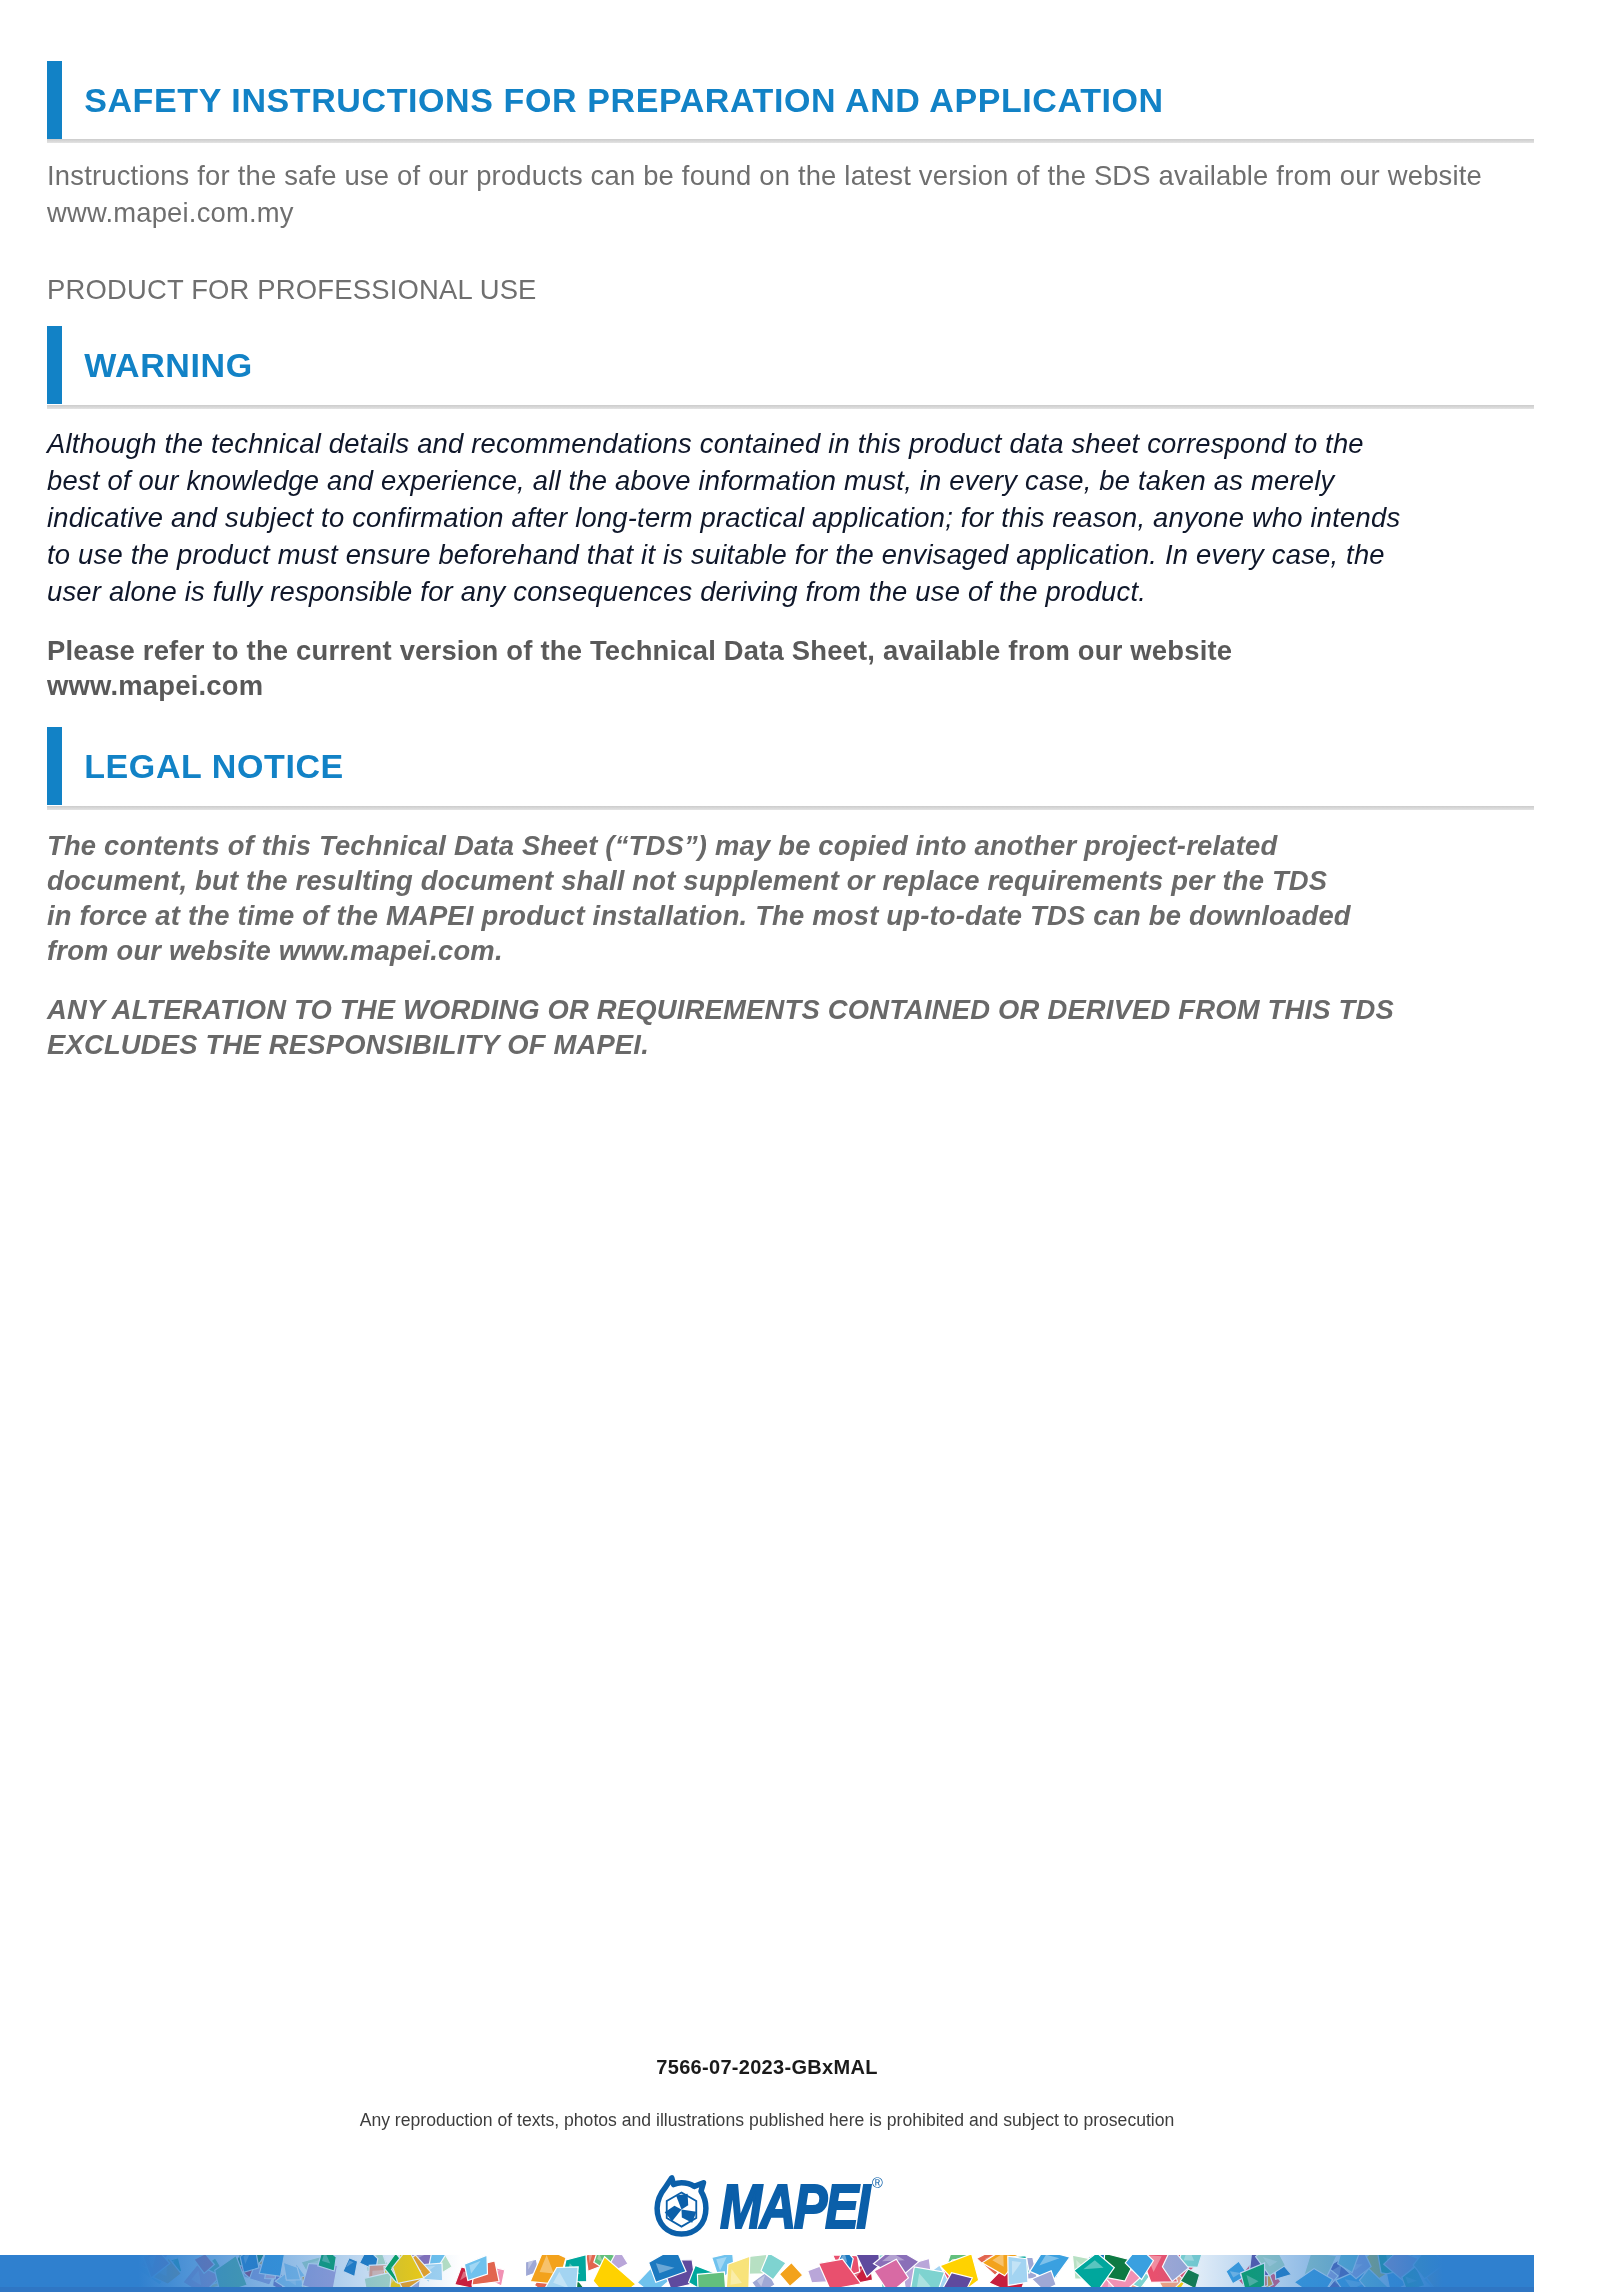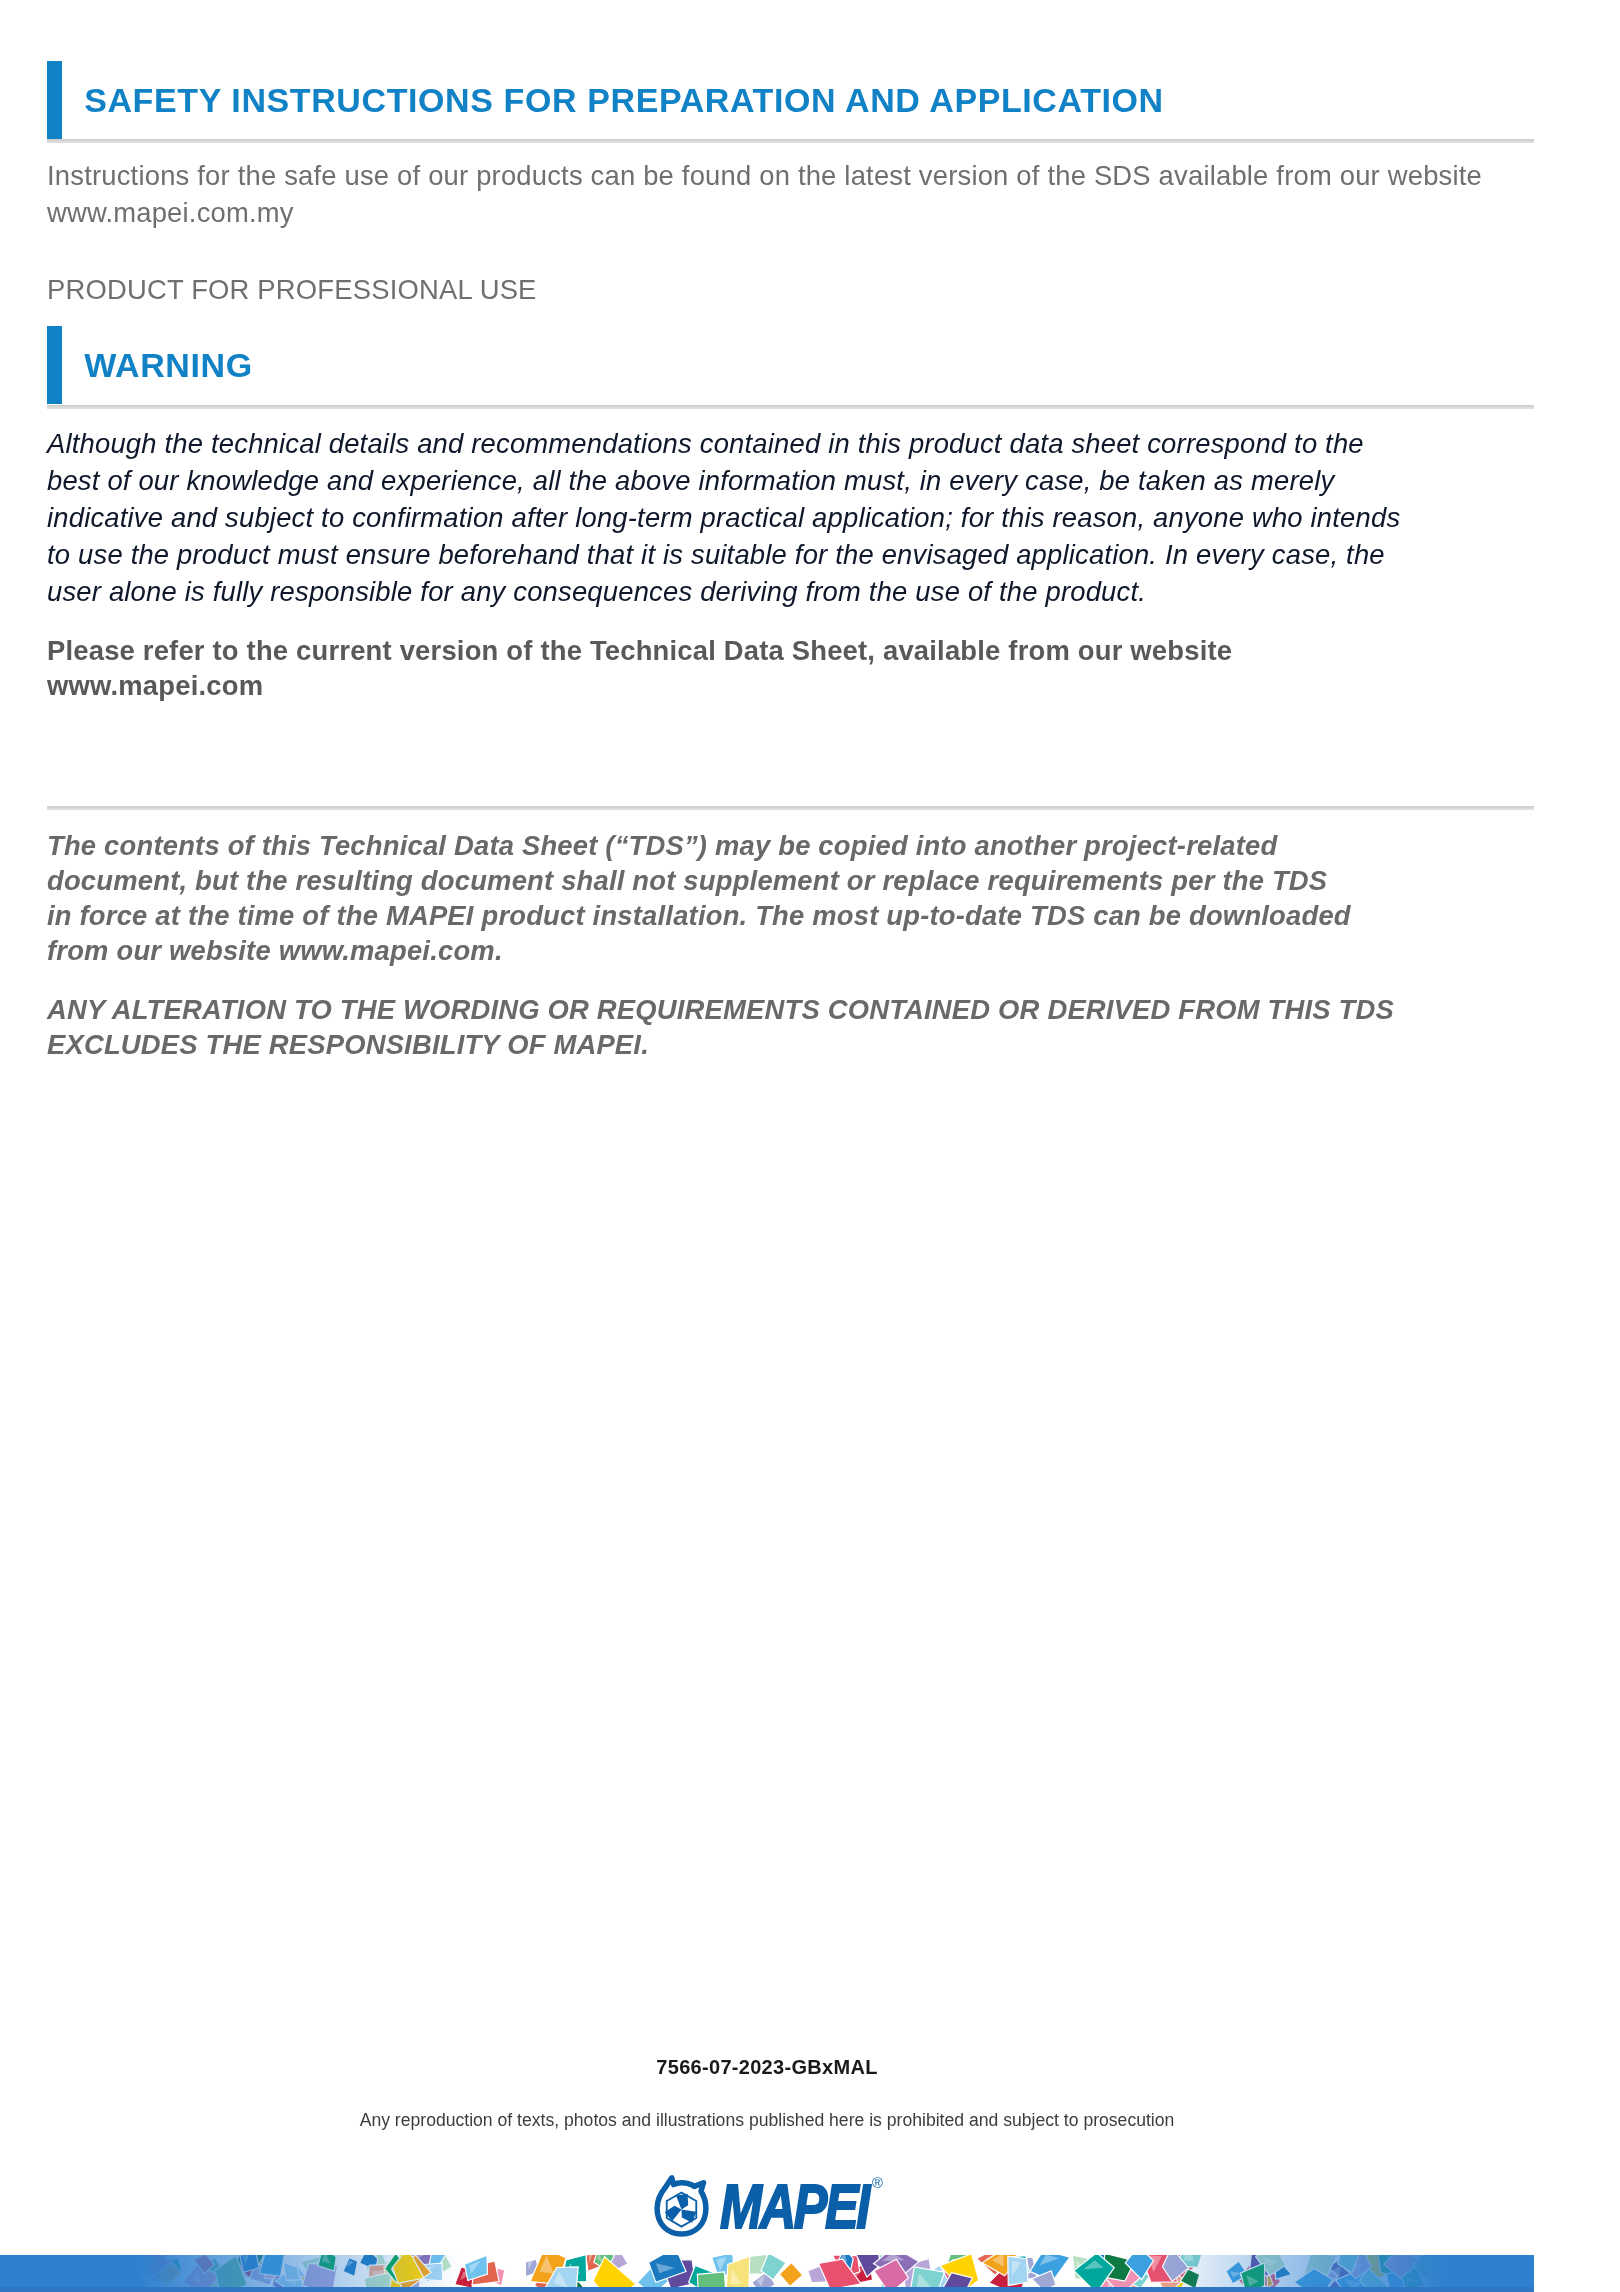--- a/index.html
+++ b/index.html
@@ -68,20 +68,24 @@
 
   <div class="sec sec2">
     <div class="bar"></div>
     <h1>WARNING</h1>
   </div>
   <div class="rule rule2"></div>
 
   <div class="txt p-warn">Although the technical details and recommendations contained in this product data sheet correspond to the best of our knowledge and experience, all the above information must, in every case, be taken as merely indicative and subject to confirmation after long-term practical application; for this reason, anyone who intends to use the product must ensure beforehand that it is suitable for the envisaged application. In every case, the user alone is fully responsible for any consequences deriving from the use of the product.</div>
   <div class="txt p-refer">Please refer to the current version of the Technical Data Sheet, available from our website www.mapei.com</div>
 
+  <div class="sec sec3">
+    <div class="bar"></div>
+    <h1>LEGAL NOTICE</h1>
+  </div>
   <div class="rule rule3"></div>
 
   <div class="txt p-alter">ANY ALTERATION TO THE WORDING OR REQUIREMENTS CONTAINED OR DERIVED FROM THIS TDS EXCLUDES THE RESPONSIBILITY OF MAPEI.</div>
   <div class="txt p-legal">The contents of this Technical Data Sheet (“TDS”) may be copied into another project-related document, but the resulting document shall not supplement or replace requirements per the TDS in force at the time of the MAPEI product installation. The most up-to-date TDS can be downloaded from our website www.mapei.com.</div>
 
   <div class="doc-code">7566-07-2023-GBxMAL</div>
   <div class="copyright">
     <span>Any reproduction of texts, photos and illustrations published here is prohibited and subject to prosecution</span>
   </div>
   <div class="stray-dot">.</div>

